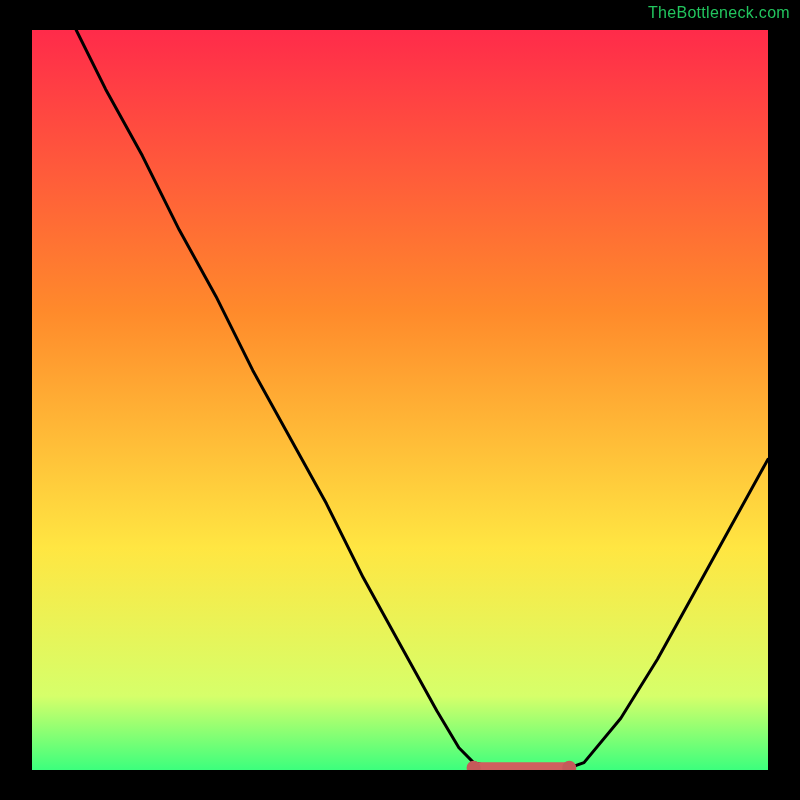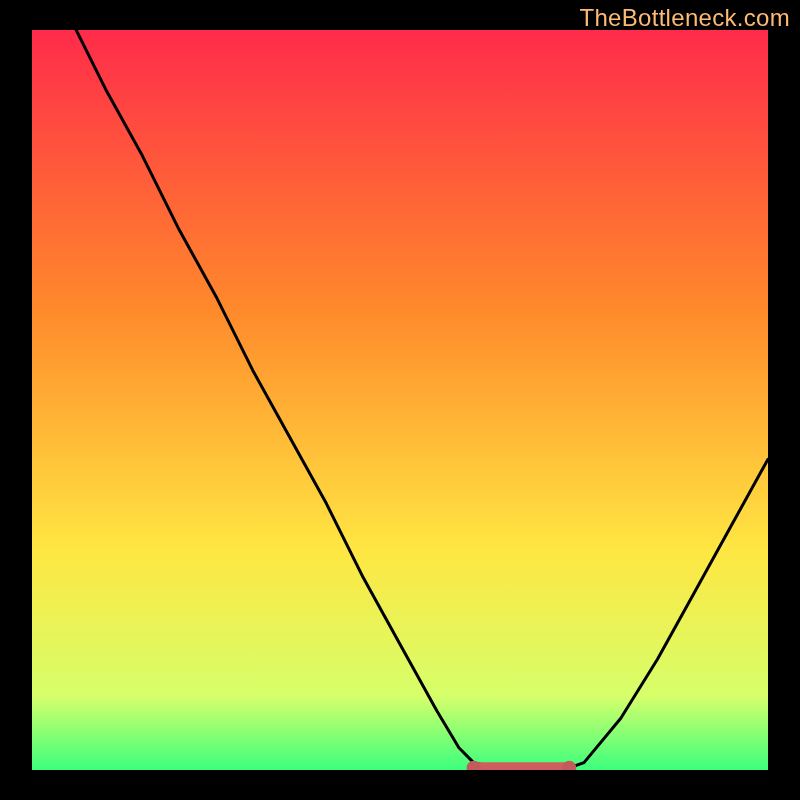--- a/index.html
+++ b/index.html
@@ -14,23 +14,23 @@
   .stage {
     position: relative;
     width: 800px;
     height: 800px;
     background: #000;
   }
   .watermark {
     position: absolute;
     top: 4px;
     right: 10px;
-    font-size: 24px;
+    font-size: 16px;
     font-weight: 500;
-    color: #fdba74;
+    color: #22c55e;
     letter-spacing: 0.3px;
     z-index: 5;
   }
   .plot-area {
     position: absolute;
     left: 32px;
     top: 30px;
     width: 736px;
     height: 740px;
   }

